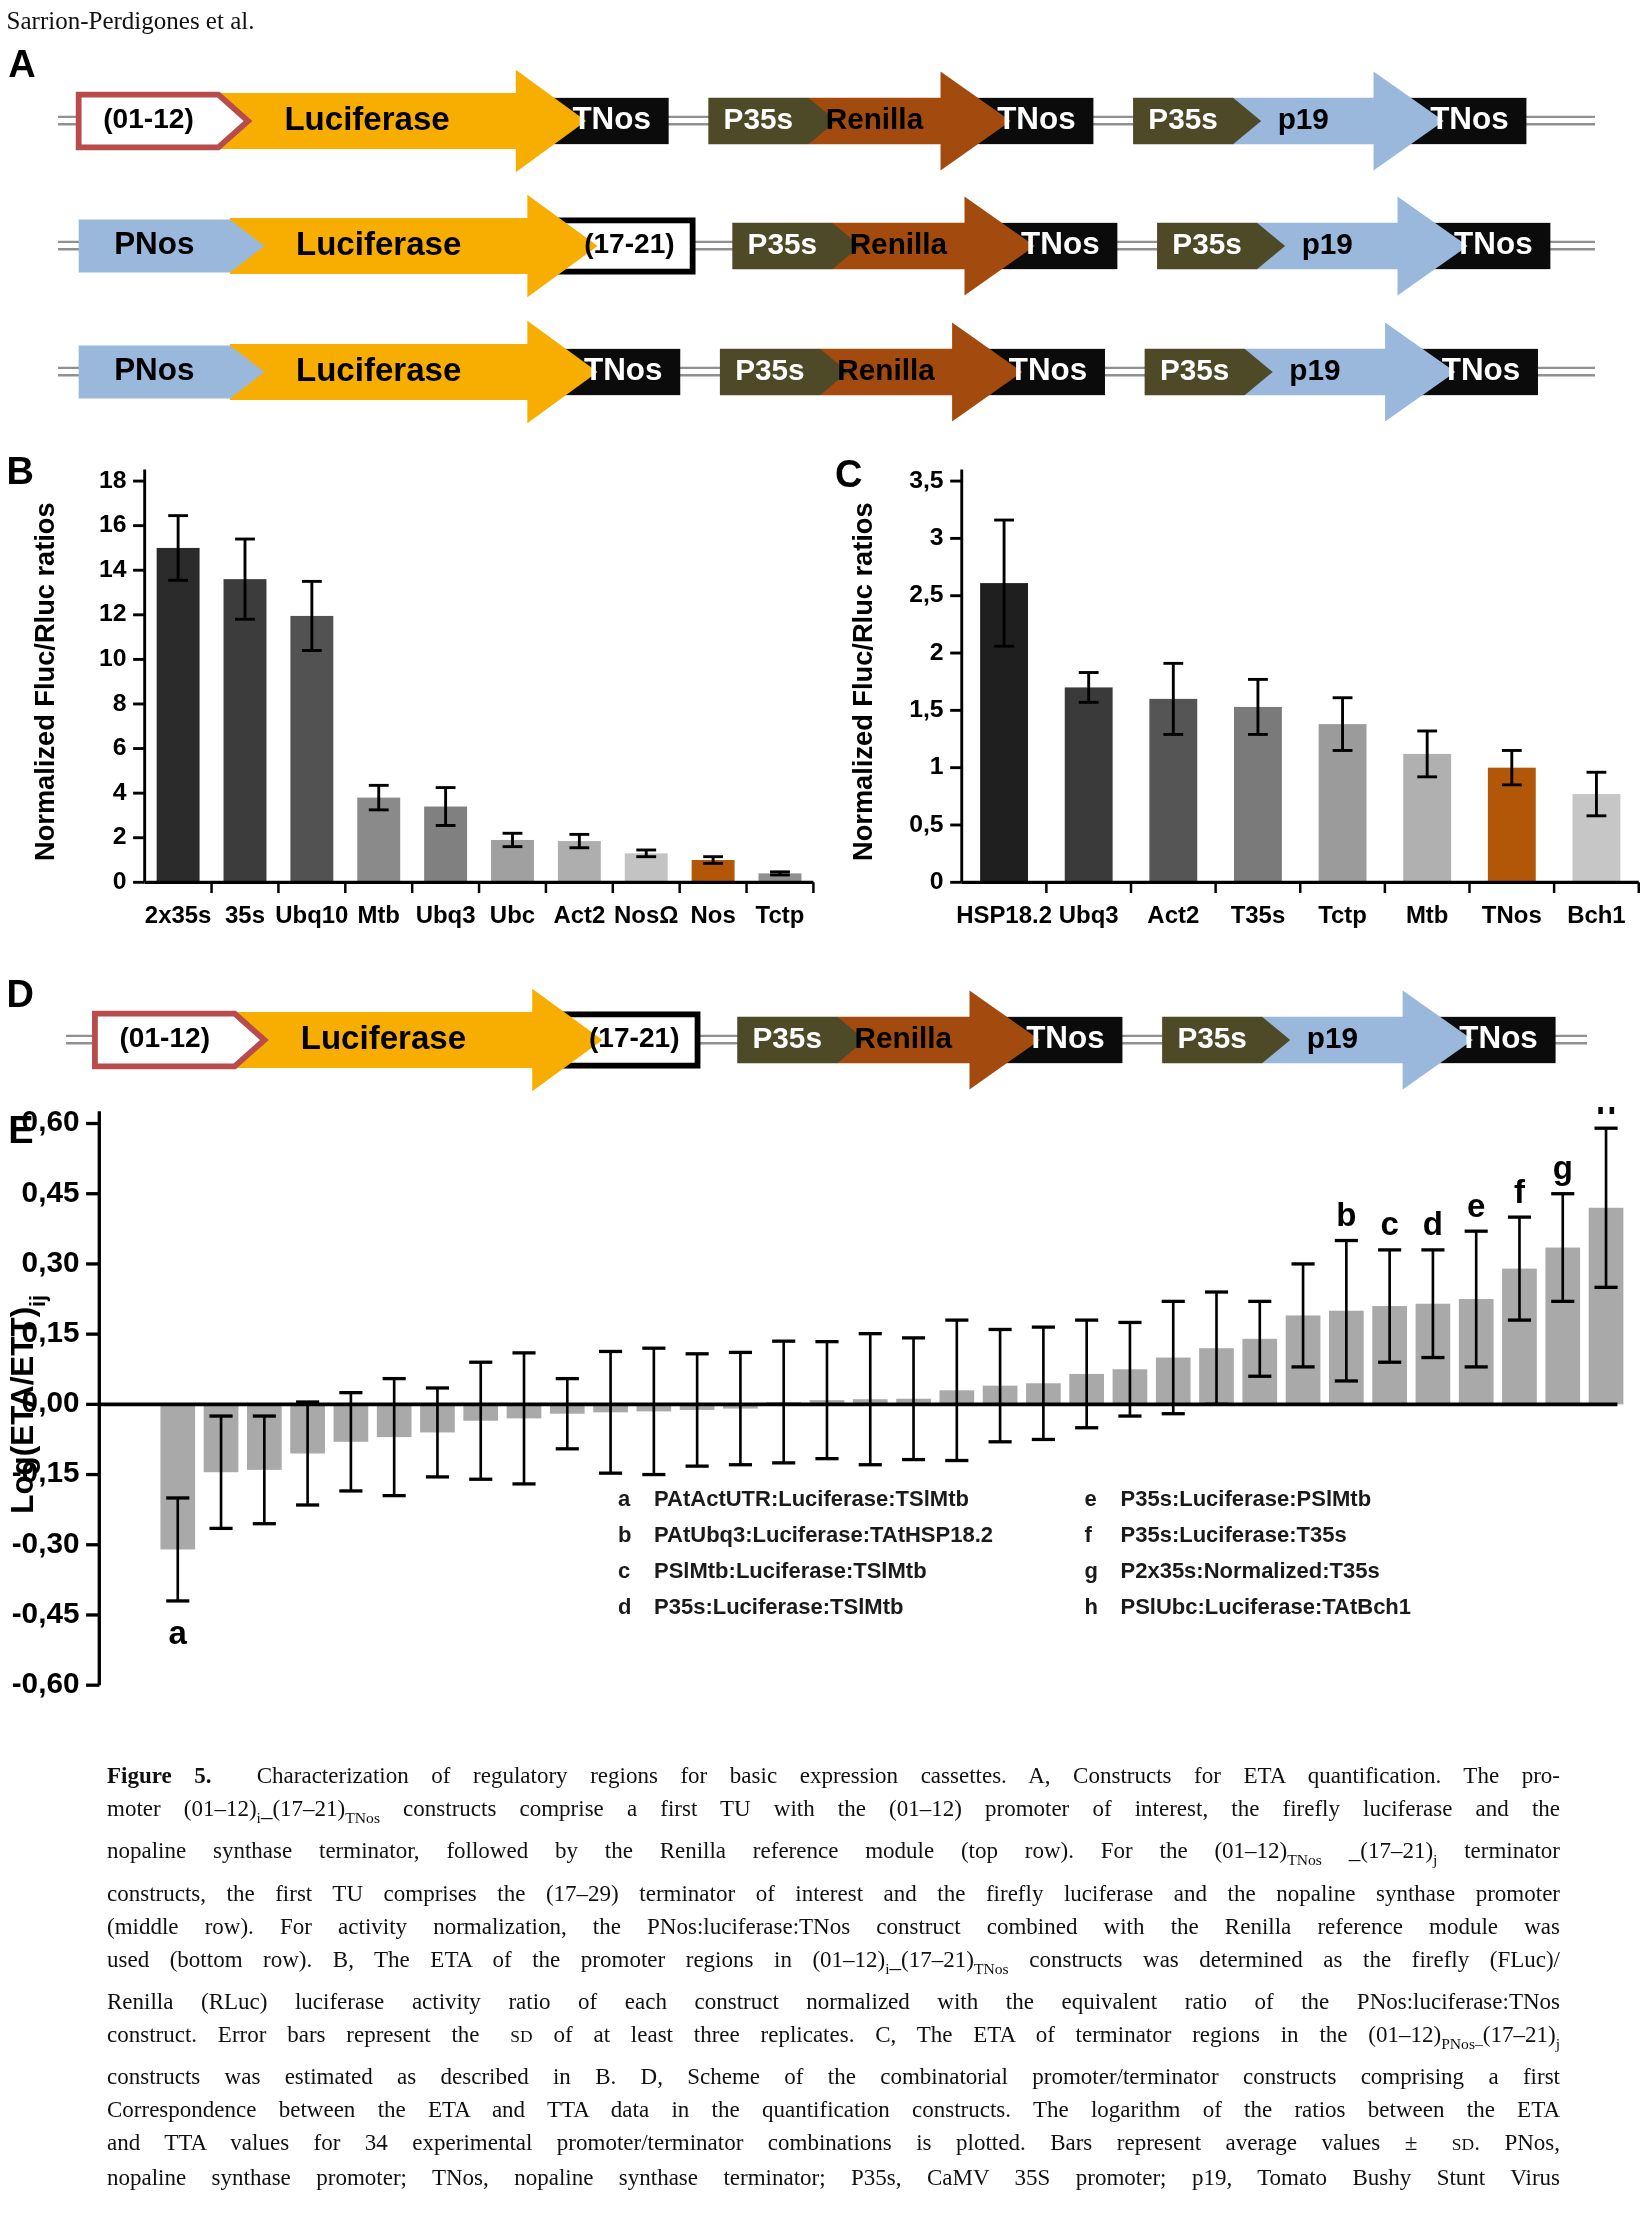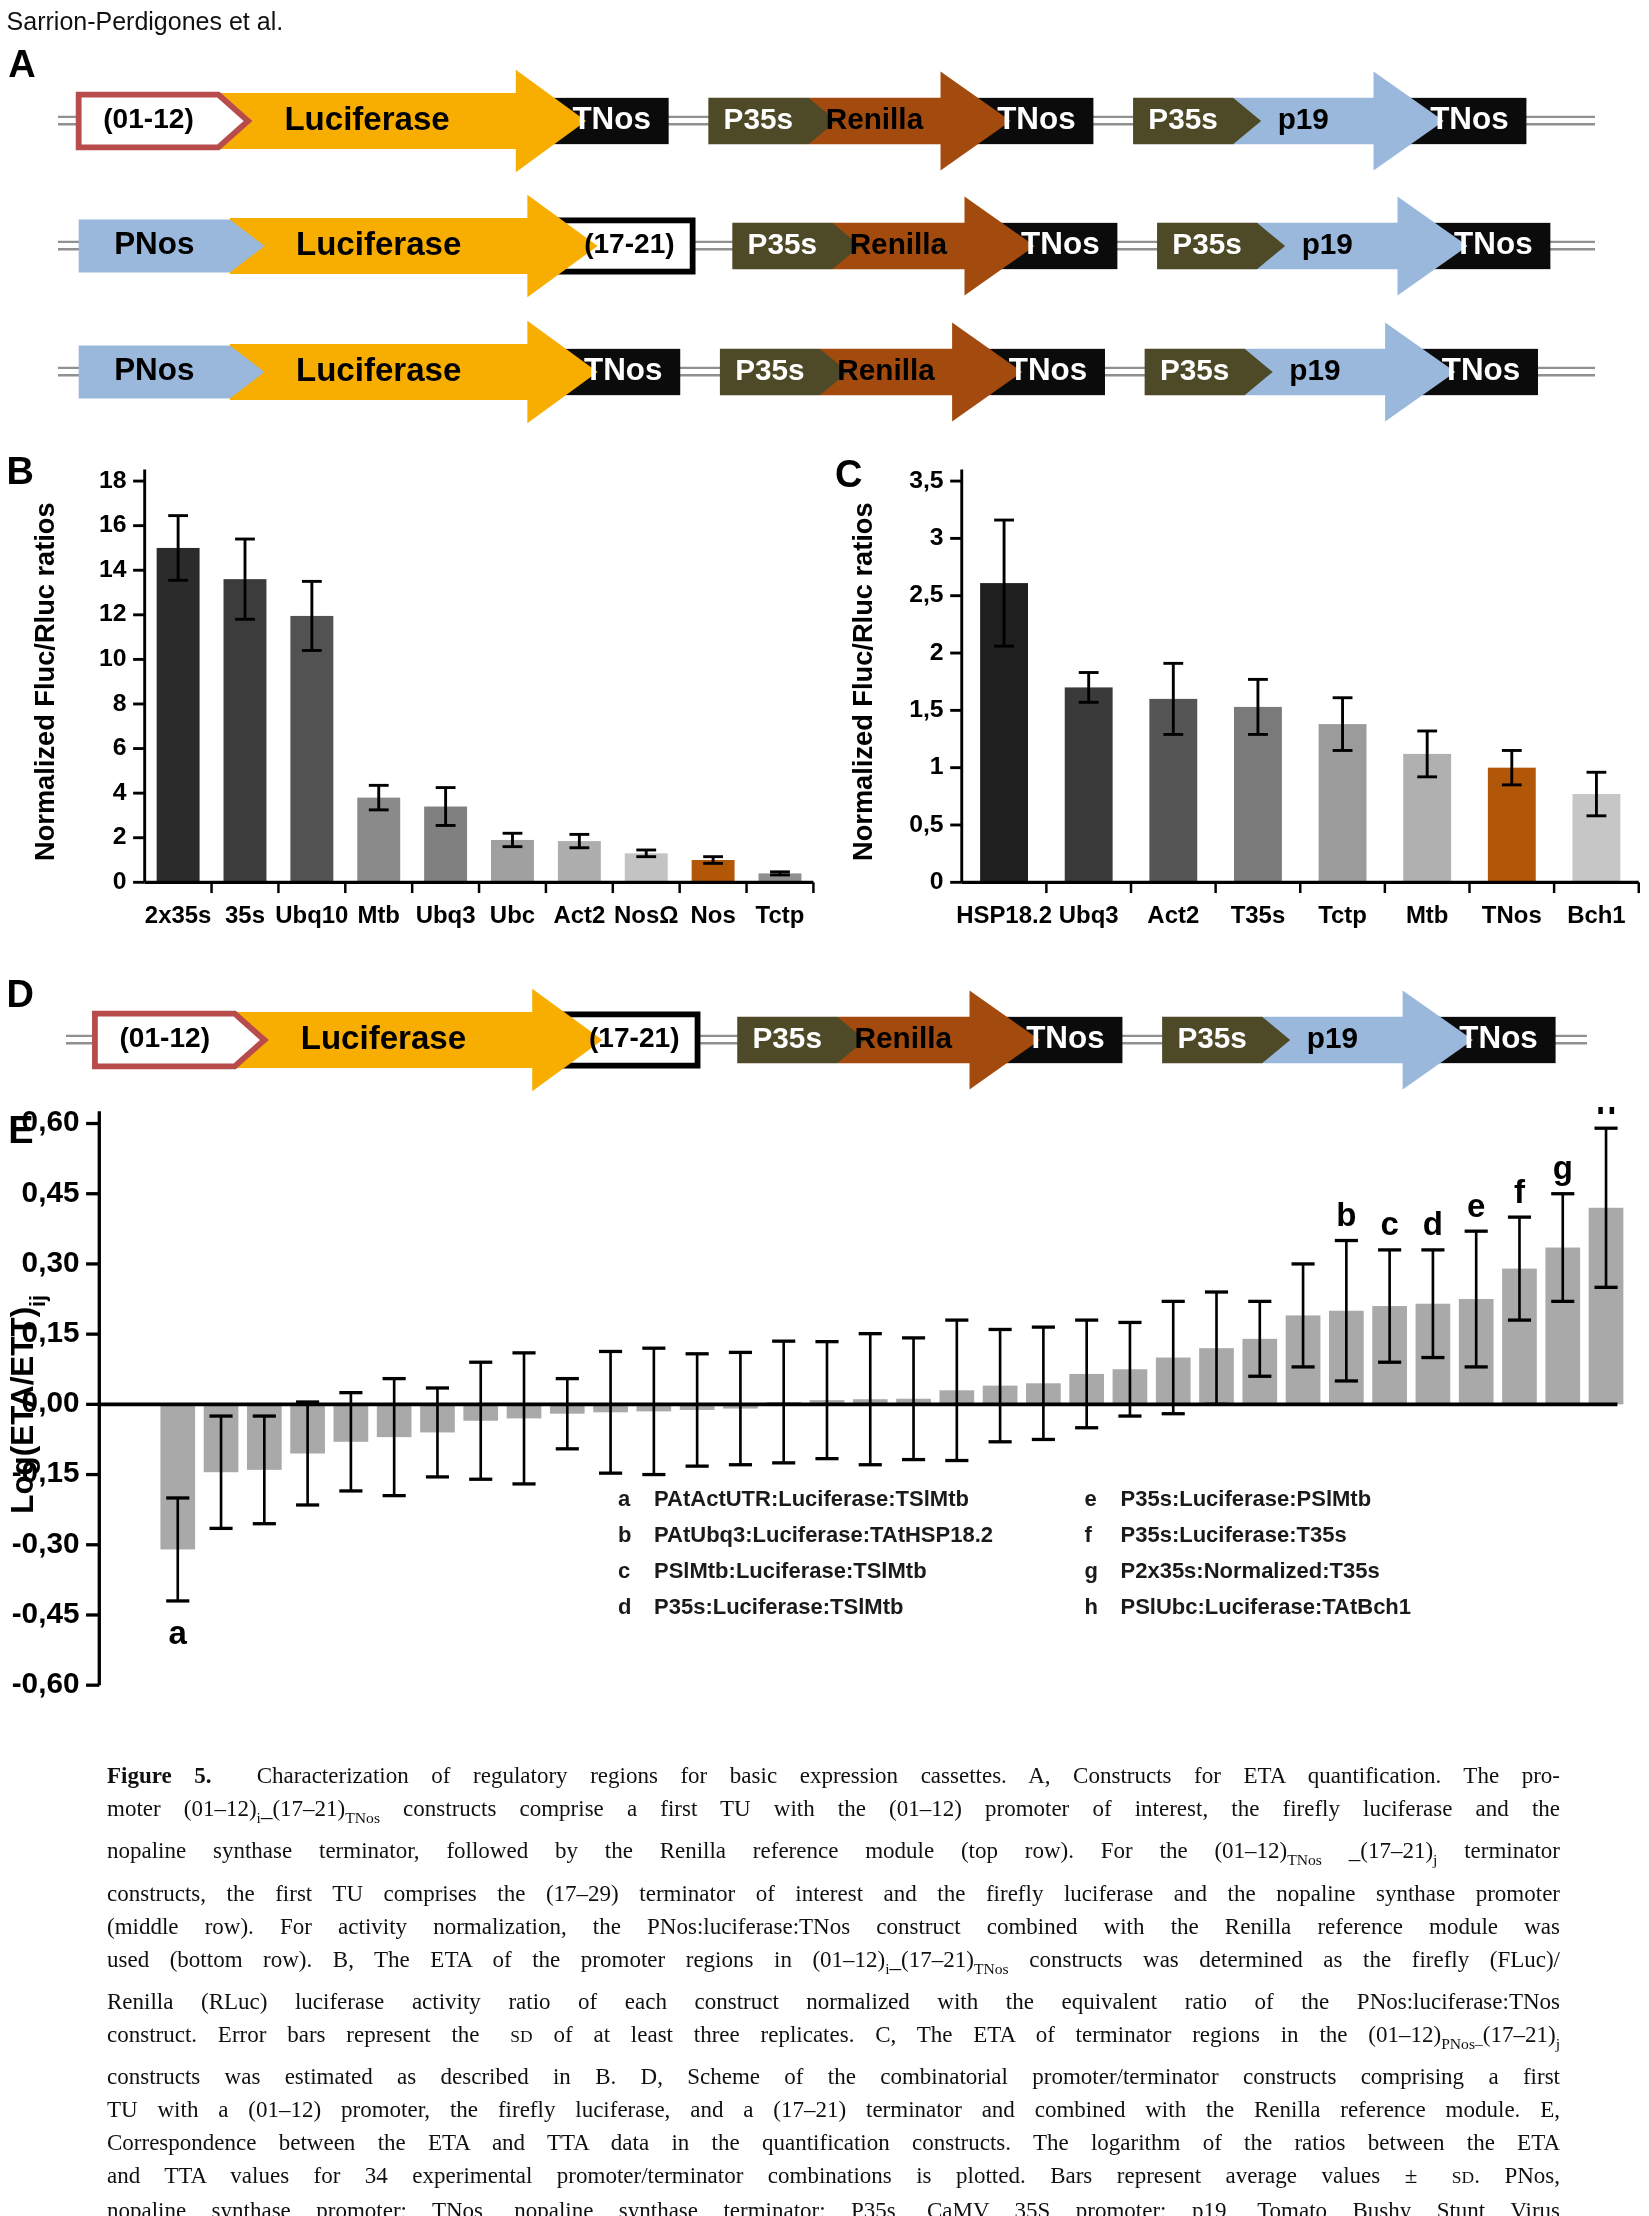--- a/index.html
+++ b/index.html
@@ -1,19 +1,19 @@
 <!DOCTYPE html>
 <html style="font-size:13.2px"><head>
 <meta charset="utf-8">
 <style>
   html,body{margin:0;padding:0;}
   body{width:1649px;height:2216px;position:relative;background:#ffffff;
        font-family:"Liberation Sans",sans-serif;}
   .abs{position:absolute;}
-  .running-head{left:6.6px;top:6.6px;font-family:Liberation Sans, sans-serif;font-size:25px;color:#111;}
+  .running-head{left:6.6px;top:6.6px;font-family:Liberation Serif, serif;font-size:25px;color:#111;}
   .panel-letter{font-family:"Liberation Sans",sans-serif;font-weight:bold;font-size:38px;color:#000;}
   svg text{font-family:"Liberation Sans",sans-serif;}
   .legend-grid{display:grid;grid-auto-flow:column;grid-template-rows:repeat(4,36px);
                grid-template-columns:450px auto;column-gap:16.5px;}
   .lg-row{display:flex;align-items:baseline;font-weight:bold;font-size:22px;color:#1a1a1a;}
   .lg-letter{width:36px;}
   .caption{left:107px;top:1759px;width:1453px;font-family:"Liberation Serif",serif;
            font-size:23px;line-height:33px;color:#101010;}
   .cap-line{text-align:justify;text-align-last:justify;}
   .caption sub{font-size:68%;vertical-align:-22%;}
@@ -481,18 +481,17 @@
 <div class="abs caption" id="captionBox">
     <div class="cap-line"><b>Figure 5.</b>&nbsp; Characterization of regulatory regions for basic expression cassettes. A, Constructs for ETA quantification. The pro-</div>
     <div class="cap-line">moter (01–12)<sub>i</sub>_(17–21)<sub>TNos</sub> constructs comprise a first TU with the (01–12) promoter of interest, the firefly luciferase and the</div>
     <div class="cap-line">nopaline synthase terminator, followed by the Renilla reference module (top row). For the (01–12)<sub>TNos</sub> _(17–21)<sub>j</sub> terminator</div>
     <div class="cap-line">constructs, the first TU comprises the (17–29) terminator of interest and the firefly luciferase and the nopaline synthase promoter</div>
     <div class="cap-line">(middle row). For activity normalization, the PNos:luciferase:TNos construct combined with the Renilla reference module was</div>
     <div class="cap-line">used (bottom row). B, The ETA of the promoter regions in (01–12)<sub>i</sub>_(17–21)<sub>TNos</sub> constructs was determined as the firefly (FLuc)/</div>
     <div class="cap-line">Renilla (RLuc) luciferase activity ratio of each construct normalized with the equivalent ratio of the PNos:luciferase:TNos</div>
     <div class="cap-line">construct. Error bars represent the <span class="sc">sd</span> of at least three replicates. C, The ETA of terminator regions in the (01–12)<sub>PNos–</sub>(17–21)<sub>j</sub></div>
     <div class="cap-line">constructs was estimated as described in B. D, Scheme of the combinatorial promoter/terminator constructs comprising a first</div>
-    <div class="cap-line">TU with a (01–12) promoter, the firefly luciferase, and a (17–21) terminator and combined with the Renilla reference module. E,</div>
     <div class="cap-line">Correspondence between the ETA and TTA data in the quantification constructs. The logarithm of the ratios between the ETA</div>
     <div class="cap-line">and TTA values for 34 experimental promoter/terminator combinations is plotted. Bars represent average values ± <span class="sc">sd</span>. PNos,</div>
     <div class="cap-line">nopaline synthase promoter; TNos, nopaline synthase terminator; P35s, CaMV 35S promoter; p19, Tomato Bushy Stunt Virus</div>
   </div>
 
 
 </body></html>

